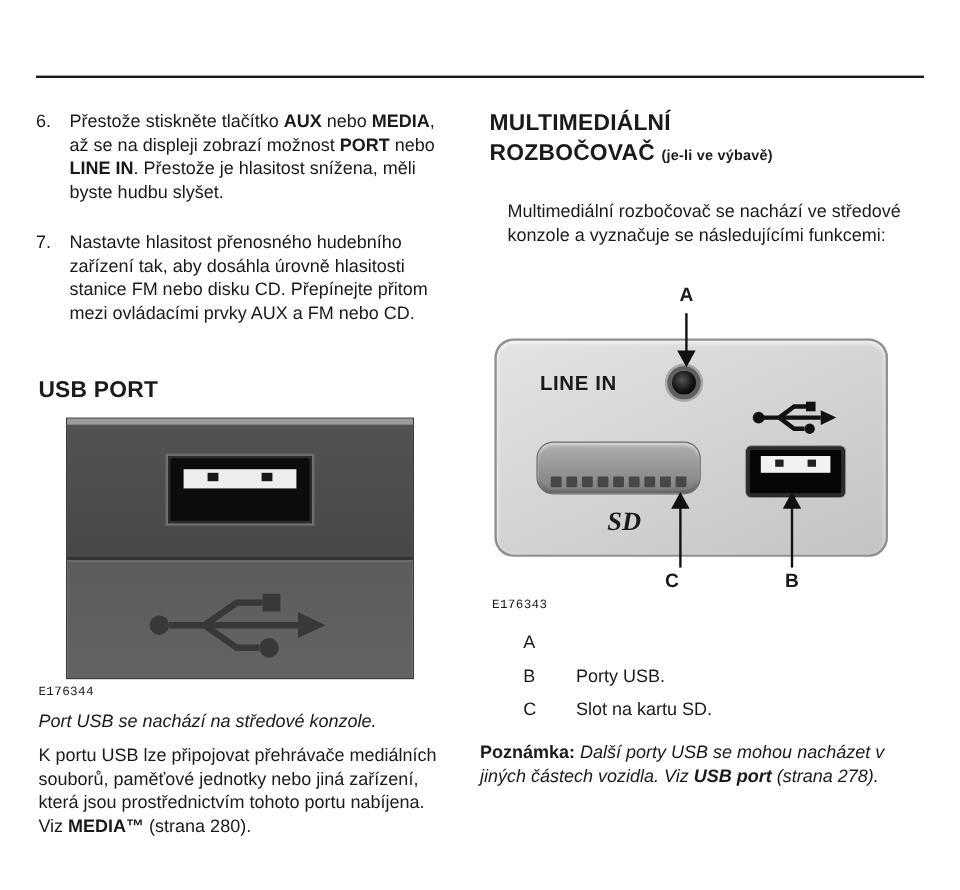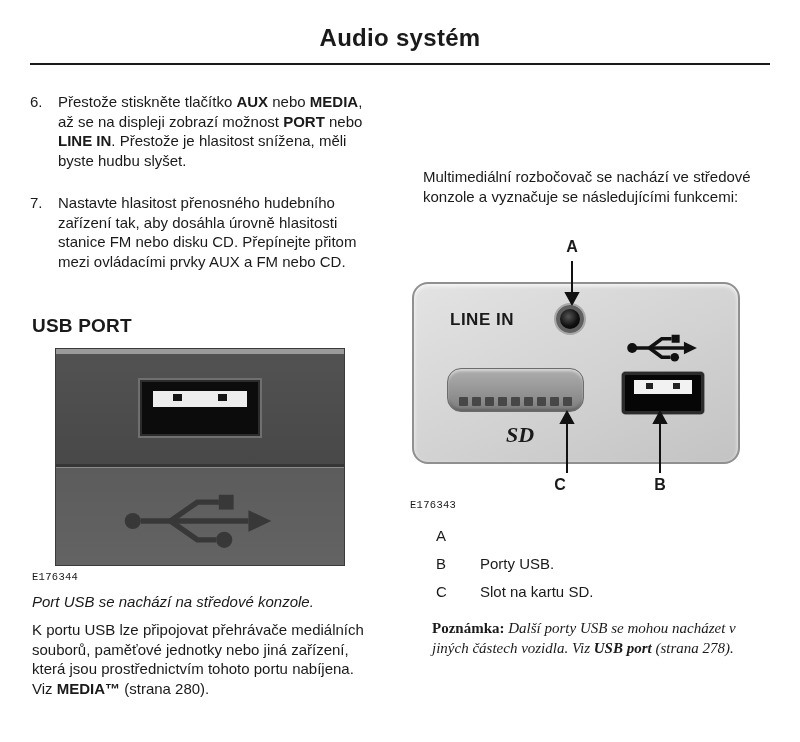--- a/index.html
+++ b/index.html
@@ -73,21 +73,20 @@
   .legend-key { width:44px; flex:none; }
 
   .note { font-size:15px; line-height:20px; }
   .note i { font-style:italic; }
 </style>
 </head>
 <body>
 
 <div class="page">
 
-  <h1 class="abs title">Audio systém</h1>
   <div class="abs rule"></div>
 
   <div class="abs list-item txt" style="top:92px">
     <span class="list-num">6.</span>
     <span class="list-text"><span>Přestože stiskněte tlačítko </span><b>AUX</b><span> nebo </span><b>MEDIA</b><span>, až se na displeji zobrazí možnost </span><b>PORT</b><span> nebo </span><b>LINE IN</b><span>. Přestože je hlasitost snížena, měli byste hudbu slyšet.</span></span>
   </div>
 
   <div class="abs list-item txt" style="top:193px">
     <span class="list-num">7.</span>
     <span class="list-text">Nastavte hlasitost přenosného hudebního zařízení tak, aby dosáhla úrovně hlasitosti stanice FM nebo disku CD. Přepínejte přitom mezi ovládacími prvky AUX a FM nebo CD.</span>
@@ -119,20 +118,24 @@
         <circle cx="78" cy="43" r="6"></circle>
       </g>
     </svg>
   </div>
   <span class="abs caption" style="left:32px; top:571px;">E176344</span>
 
   <p class="abs txt" style="left:32px; top:592px; width:340px;font-style:italic;">Port USB se nachází na středové konzole.</p>
 
   <p class="abs txt" style="left:32px; top:620px; width:336px;"><span>K portu USB lze připojovat přehrávače mediálních souborů, paměťové jednotky nebo jiná zařízení, která jsou prostřednictvím tohoto portu nabíjena. Viz </span><b>MEDIA™</b><span> (strana 280).</span></p>
 
+  <div class="abs" style="left:408px; top:90px;">
+    <div class="h2">MULTIMEDIÁLNÍ</div>
+    <div class="h2"><span>ROZBOČOVAČ</span> <span class="h2-suffix">(je-li ve výbavě)</span></div>
+  </div>
 
   <p class="abs txt" style="left:408px; top:167px; width:330px;margin-left:15px;">Multimediální rozbočovač se nachází ve středové konzole a vyznačuje se následujícími funkcemi:</p>
 
   <span class="abs callout" style="left:560px; top:238px;">A</span>
 
   <div class="abs hub-panel">
     <span class="linein">LINE IN</span>
     <div class="jack"></div>
     <svg class="hub-usb-icon" width="74" height="36" viewBox="0 0 120 58">
       <g fill="none" stroke="#111" stroke-width="6">
@@ -194,15 +197,15 @@
   </div>
   <div class="abs legend-row" style="top:554px">
     <span class="legend-key">B</span>
     <span class="legend-text">Porty USB.</span>
   </div>
   <div class="abs legend-row" style="top:582px">
     <span class="legend-key">C</span>
     <span class="legend-text">Slot na kartu SD.</span>
   </div>
 
-  <p class="abs note" style="left:432px; top:618px; width:338px;font-family:Liberation Serif, serif;"><b>Poznámka:</b><i> Další porty USB se mohou nacházet v jiných částech vozidla.  Viz </i><i class="bi">USB port</i><i> (strana 278).</i></p>
+  <p class="abs note" style="left:400px; top:618px; width:338px;"><b>Poznámka:</b><i> Další porty USB se mohou nacházet v jiných částech vozidla.  Viz </i><i class="bi">USB port</i><i> (strana 278).</i></p>
 
 </div>
 
 </body></html>

